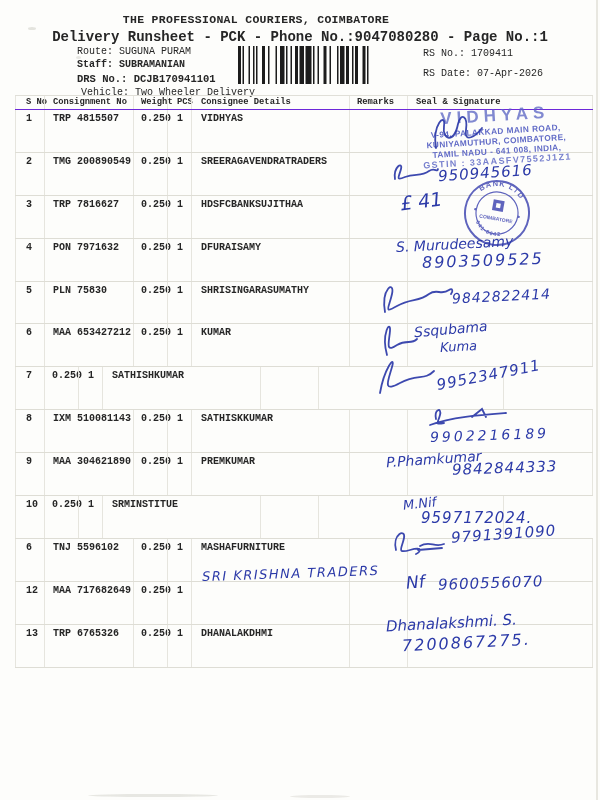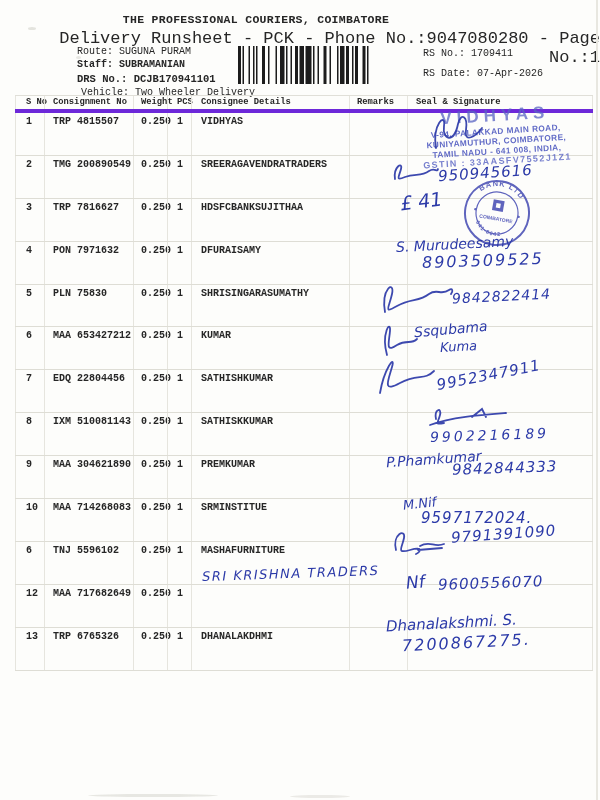--- a/index.html
+++ b/index.html
@@ -1,29 +1,29 @@
 <!DOCTYPE html>
 <html><head>
 <meta charset="utf-8">
 <style>
   html,body{margin:0;padding:0;}
   body{width:600px;height:800px;background:#fdfdfb;overflow:hidden;position:relative;
        font-family:"Liberation Mono",monospace;color:#262626;}
   .abs{position:absolute;}
   
   .doc-title{top:13px;left:0;width:512px;text-align:center;font-size:11.5px;font-weight:bold;letter-spacing:.3px;}
-  .doc-subtitle{top:29px;left:0;width:600px;text-align:right;font-size:17px;font-weight:normal;}
+  .doc-subtitle{top:29px;left:0;width:600px;text-align:center;font-size:14px;font-weight:bold;}
   .meta{font-size:10px;white-space:pre;padding-left:45px;}
   .bold{font-weight:bold;}
   
   #barcode{top:46px;left:238px;}
   
   .table{top:95px;left:15px;width:578px;border-top:1px solid #e0dfd8;}
   .tr{display:flex;height:41.9px;border-bottom:1px solid #deddd5;}
-  .tr.head{height:13px;border-bottom:4px solid #6d28d9;}
+  .tr.head{height:13px;border-bottom:1px solid #6d28d9;}
   .td{box-sizing:border-box;border-left:1px solid #e6e5de;padding:3px 0 0 8px;
       font-size:10px;font-weight:bold;white-space:nowrap;overflow:visible;}
   .tr.head .td{font-size:8.8px;padding-top:1px;}
   .td:last-child{border-right:1px solid #e6e5de;}
   .c-sno{width:29px;padding-left:10px;}
   .c-con{width:89px;}
   .c-wt{width:34px;padding-left:7px;}
   .c-pcs{width:24px;padding-left:9px;}
   .c-cons{width:158px;padding-left:9px;}
   .c-rem{width:58px;padding-left:7px;}
@@ -148,21 +148,20 @@
     <div class="td c-sno">6</div>
     <div class="td c-con">MAA 653427212</div>
     <div class="td c-wt">0.250</div>
     <div class="td c-pcs">1</div>
     <div class="td c-cons">KUMAR</div>
     <div class="td c-rem"></div>
     <div class="td c-seal"></div>
   </div>
   <div class="tr">
     <div class="td c-sno">7</div>
-    <div class="td c-con">EDQ 22804456</div>
     <div class="td c-wt">0.250</div>
     <div class="td c-pcs">1</div>
     <div class="td c-cons">SATHISHKUMAR</div>
     <div class="td c-rem"></div>
     <div class="td c-seal"></div>
   </div>
   <div class="tr">
     <div class="td c-sno">8</div>
     <div class="td c-con">IXM 510081143</div>
     <div class="td c-wt">0.250</div>
@@ -175,21 +174,20 @@
     <div class="td c-sno">9</div>
     <div class="td c-con">MAA 304621890</div>
     <div class="td c-wt">0.250</div>
     <div class="td c-pcs">1</div>
     <div class="td c-cons">PREMKUMAR</div>
     <div class="td c-rem"></div>
     <div class="td c-seal"></div>
   </div>
   <div class="tr">
     <div class="td c-sno">10</div>
-    <div class="td c-con">MAA 714268083</div>
     <div class="td c-wt">0.250</div>
     <div class="td c-pcs">1</div>
     <div class="td c-cons">SRMINSTITUE</div>
     <div class="td c-rem"></div>
     <div class="td c-seal"></div>
   </div>
   <div class="tr">
     <div class="td c-sno">6</div>
     <div class="td c-con">TNJ 5596102</div>
     <div class="td c-wt">0.250</div>

